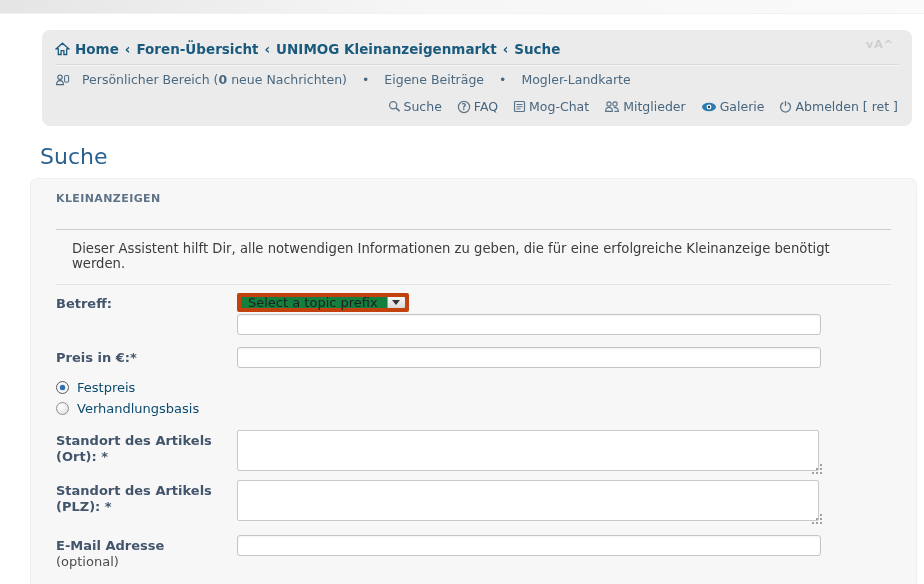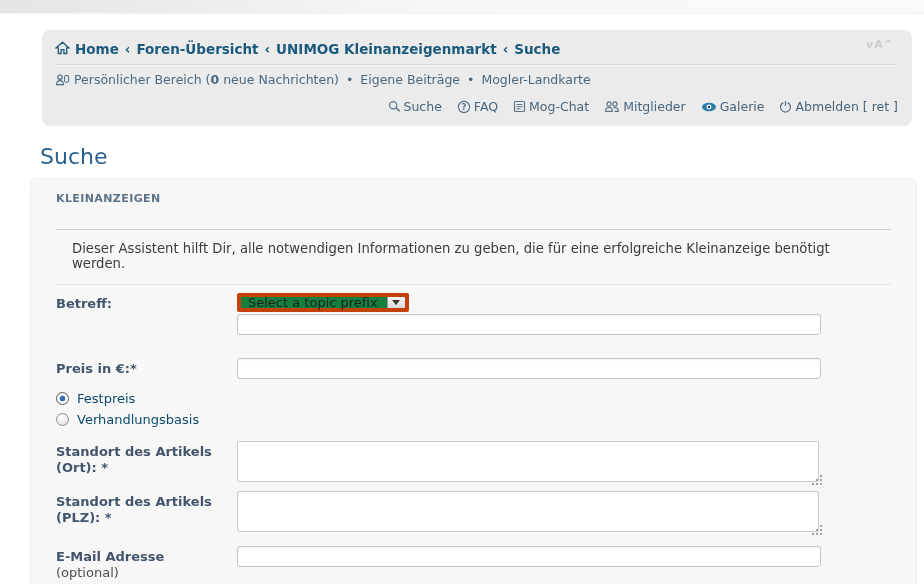--- a/index.html
+++ b/index.html
@@ -18,30 +18,30 @@
   }
   
   .header-panel {
     position: relative;
     margin: 16px 12px 0 42px;
     width: 870px;
     background: #ebebeb;
     border-radius: 8px;
     padding: 11px 14px 12px 13px;
   }
-  .crumb-row { display: flex; align-items: flex-start; gap: 5px; color: #1a5a7d; font-weight: bold; font-size: 13.5px; }
+  .crumb-row { display: flex; align-items: center; gap: 5px; color: #1a5a7d; font-weight: bold; font-size: 13.5px; }
   .crumb-row a { color: #1a5a7d; text-decoration: none; cursor: pointer; }
   .crumb-sep { color: #1a5a7d; font-weight: bold; padding: 0 1px; }
   .font-widget {
     position: absolute; top: 8px; right: 18px;
     color: #cdcdcd; font-size: 11px; font-weight: bold; letter-spacing: 1px;
     cursor: pointer;
   }
   .hdr-divider { border-top: 1px solid #d9d9d9; border-bottom: 1px solid #f7f7f7; margin: 7px 0 6px; }
-  .user-row { display: flex; align-items: center; gap: 4px; color: #4a6880; font-size: 12.5px; }
+  .user-row { display: flex; align-items: center; gap: 12px; color: #4a6880; font-size: 12.5px; }
   .user-row a { color: #4a6880; text-decoration: none; cursor: pointer; }
   .user-row .bullet { color: #4a6880; padding: 0 3px; }
   .user-row b { font-weight: bold; }
   .nav-row { display: flex; justify-content: flex-end; align-items: center; gap: 15px; margin-top: 12px; color: #47657e; font-size: 12.5px; }
   .nav-item { display: flex; align-items: center; gap: 3px; color: #47657e; text-decoration: none; cursor: pointer; }
   .icon { display: inline-flex; align-items: center; justify-content: center; flex-shrink: 0; }
   
   .page-title {
     margin: 18px 0 9px 40px;
     color: #28618f;
@@ -131,21 +131,21 @@
     font-family: "DejaVu Sans", sans-serif; font-size: 12px; padding: 3px 5px;
     outline: none; display: block;
   }
   .grip {
     position: absolute; right: -3px; bottom: -3px;
     width: 2px; height: 2px; background: #a0a0a0;
     box-shadow: -4px 0 0 #a0a0a0, -8px 0 0 #a0a0a0, 0 -4px 0 #a0a0a0, -4px -4px 0 #a0a0a0, 0 -8px 0 #a0a0a0;
     pointer-events: none;
   }
   
-  .mt8 { margin-top: 8px; } .mt10 { margin-top: 23px; } .mt12 { margin-top: 12px; }
+  .mt8 { margin-top: 8px; } .mt10 { margin-top: 12px; } .mt12 { margin-top: 12px; }
   .mt9 { margin-top: 9px; } .mt14 { margin-top: 14px; justify-content: flex-end; } .mt16 { margin-top: 16px; }
   .stack-gap { margin-top: 2px; }
 </style>
 </head>
 <body>
 
 <div class="topbar"></div>
 
 <div class="header-panel">
   <div class="font-widget">vA^</div>

